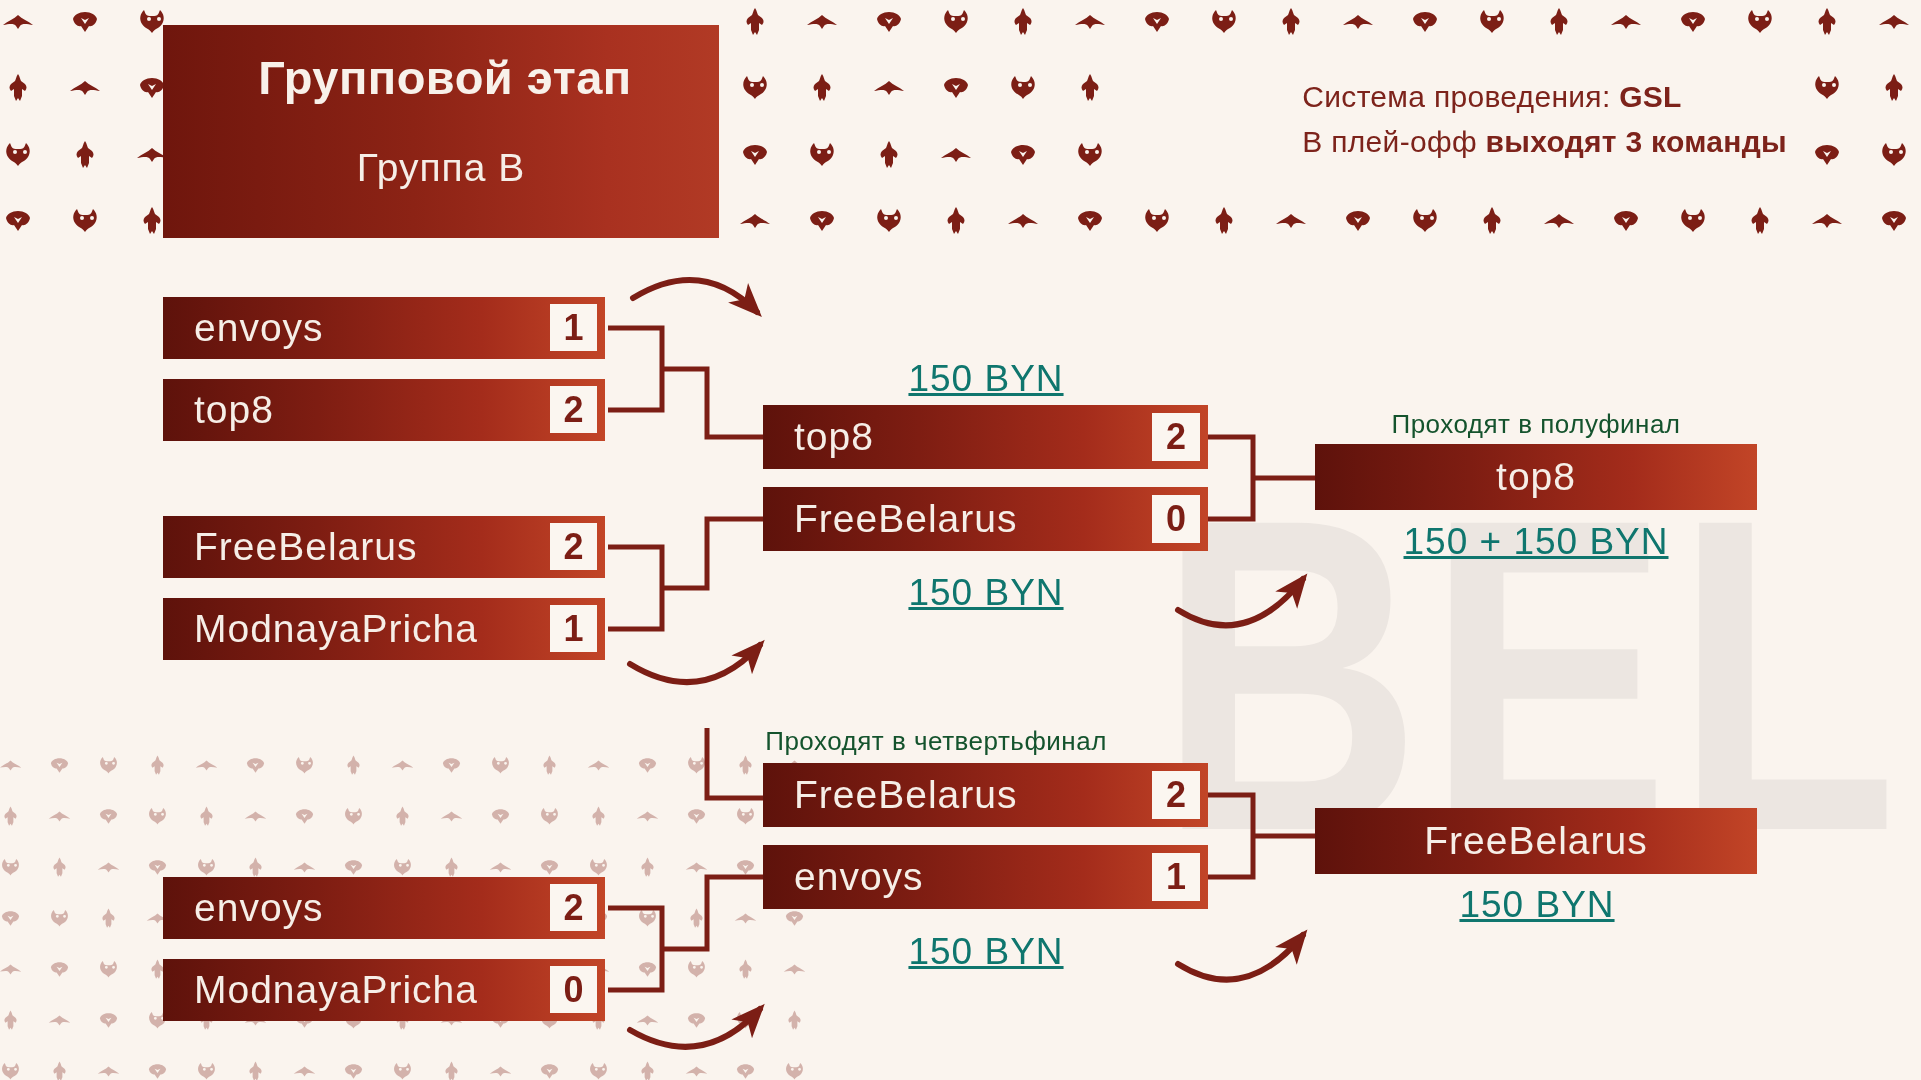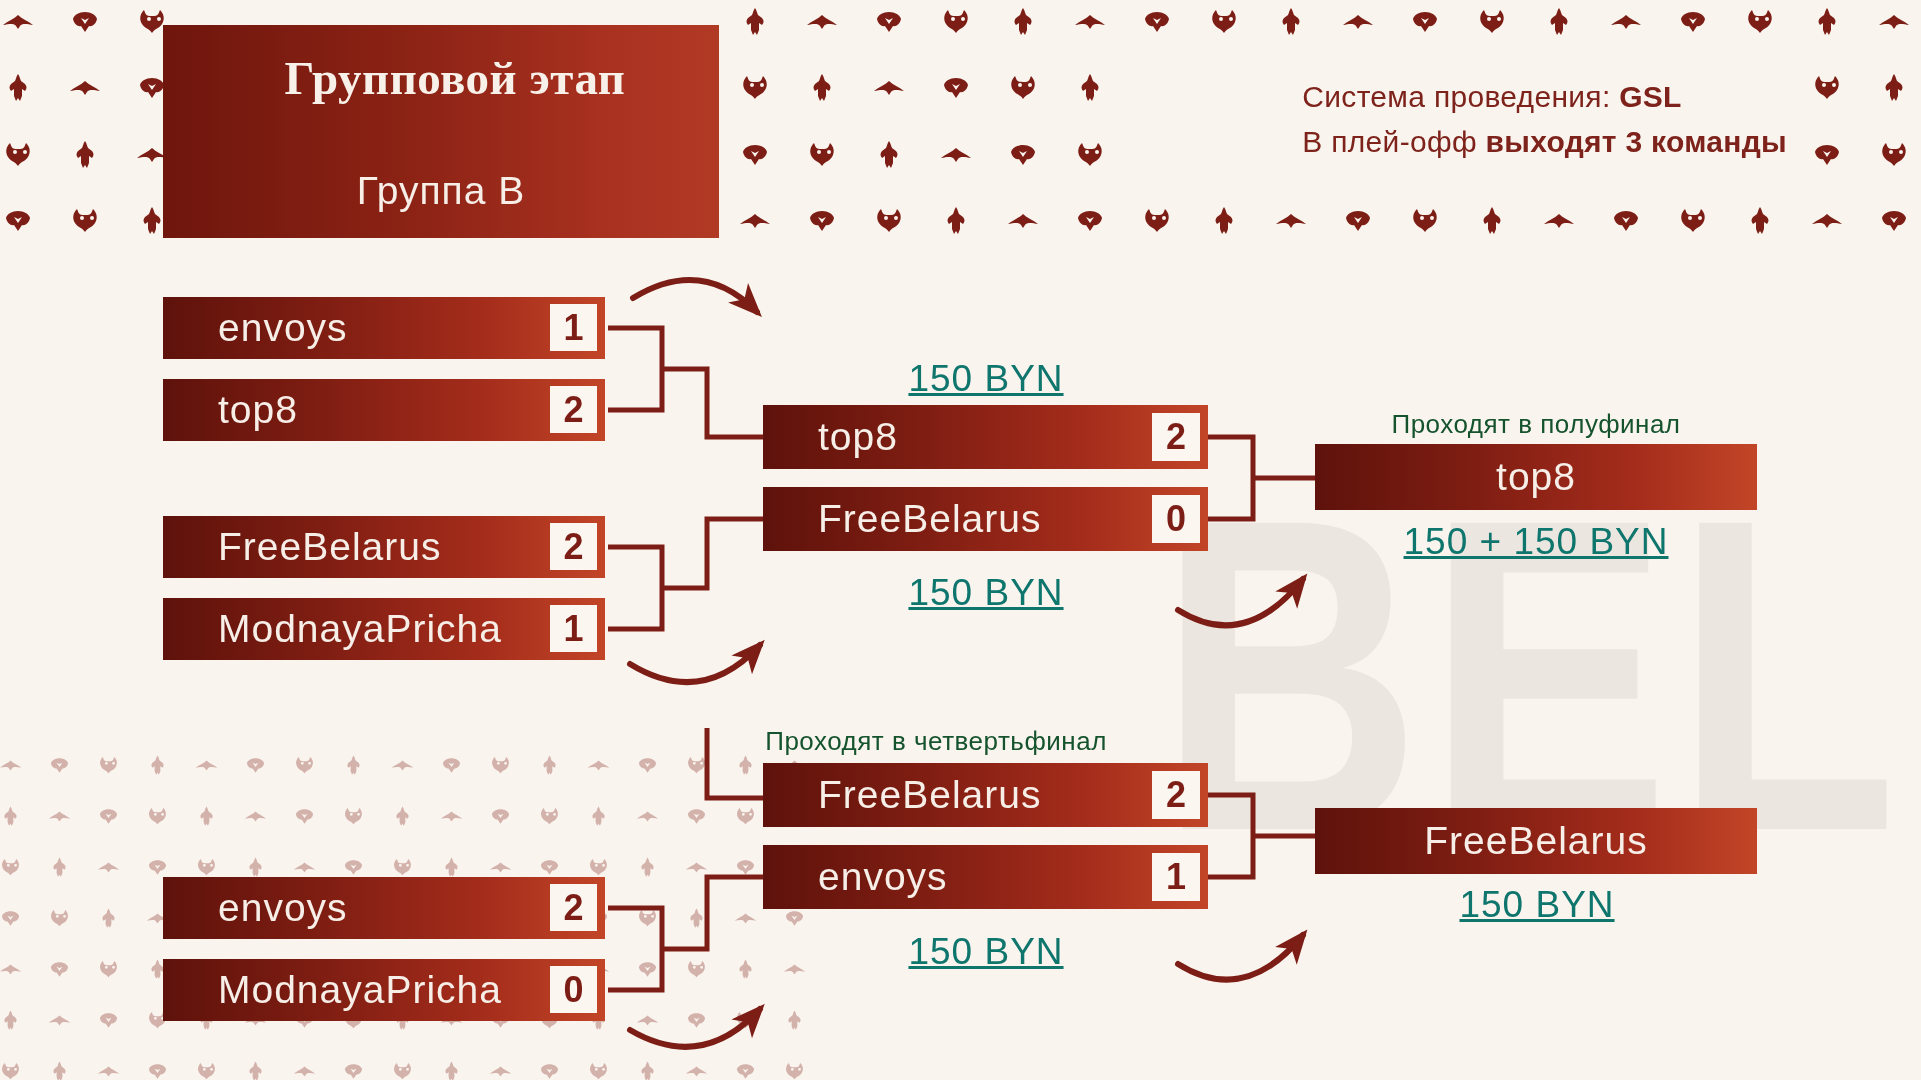--- a/index.html
+++ b/index.html
@@ -7,32 +7,32 @@
          font-family:"Liberation Sans",sans-serif;}
   
   .layer-pattern{position:absolute;inset:0;z-index:1;color:#7c1e15;}
   .watermark{position:absolute;left:1158px;top:452px;z-index:1;font-size:445px;font-weight:700;
              line-height:1;color:#ece6e1;letter-spacing:6px;transform:scaleX(.82);
              transform-origin:left top;white-space:nowrap;}
   .wires{position:absolute;inset:0;z-index:2;}
   
   .titlebox{position:absolute;left:163px;top:25px;width:556px;height:213px;z-index:3;
             background:linear-gradient(90deg,#6f160d 0%,#8c2315 45%,#a93120 80%,#b13a25 100%);}
-  .titlebox .t1{position:absolute;top:25px;left:14px;width:100%;text-align:center;color:#f8f1ea;
-                font-size:47px;font-weight:700;line-height:56px;letter-spacing:.5px;font-family:Liberation Serif, serif;}
+  .titlebox .t1{position:absolute;top:25px;left:4px;width:100%;text-align:center;color:#f8f1ea;
+                font-size:47px;font-weight:700;line-height:56px;letter-spacing:.5px;}
   .titlebox .t2{position:absolute;top:119px;left:0;width:100%;text-align:center;color:#f6eee7;
-                font-size:39px;font-weight:400;line-height:48px;letter-spacing:1px;margin-top:23px;}
+                font-size:39px;font-weight:400;line-height:48px;letter-spacing:1px;}
   
   .hdr-right{position:absolute;right:134px;top:74px;z-index:3;text-align:left;color:#7d231b;
              font-size:30px;line-height:45px;letter-spacing:.3px;}
   .hdr-right b{font-weight:700;}
   
   .tbar{position:absolute;z-index:3;display:flex;align-items:center;
         background:linear-gradient(90deg,#5e120b 0%,#7e1d12 35%,#a42c1b 72%,#c24527 100%);}
-  .tname{color:#f6eee7;font-size:39px;font-weight:400;letter-spacing:1px;padding-left:55px;}
+  .tname{color:#f6eee7;font-size:39px;font-weight:400;letter-spacing:1px;padding-left:31px;}
   .tscore{position:absolute;right:8px;top:7px;width:47px;height:47px;background:#fbf6f0;
           display:flex;align-items:center;justify-content:center;color:#7c1e15;
           font-size:36px;font-weight:700;}
   .r2 .tscore{top:8px;width:48px;height:48px;}
   .wbar{position:absolute;z-index:3;display:flex;align-items:center;justify-content:center;
         background:linear-gradient(90deg,#5e120b 0%,#7e1d12 35%,#a42c1b 72%,#c24527 100%);}
   .wbar .tname{padding:0;}
   
   .prize{position:absolute;z-index:3;transform:translateX(-50%);color:#0f766e;font-size:37px;
          line-height:38px;letter-spacing:1px;white-space:nowrap;text-decoration:underline;}

